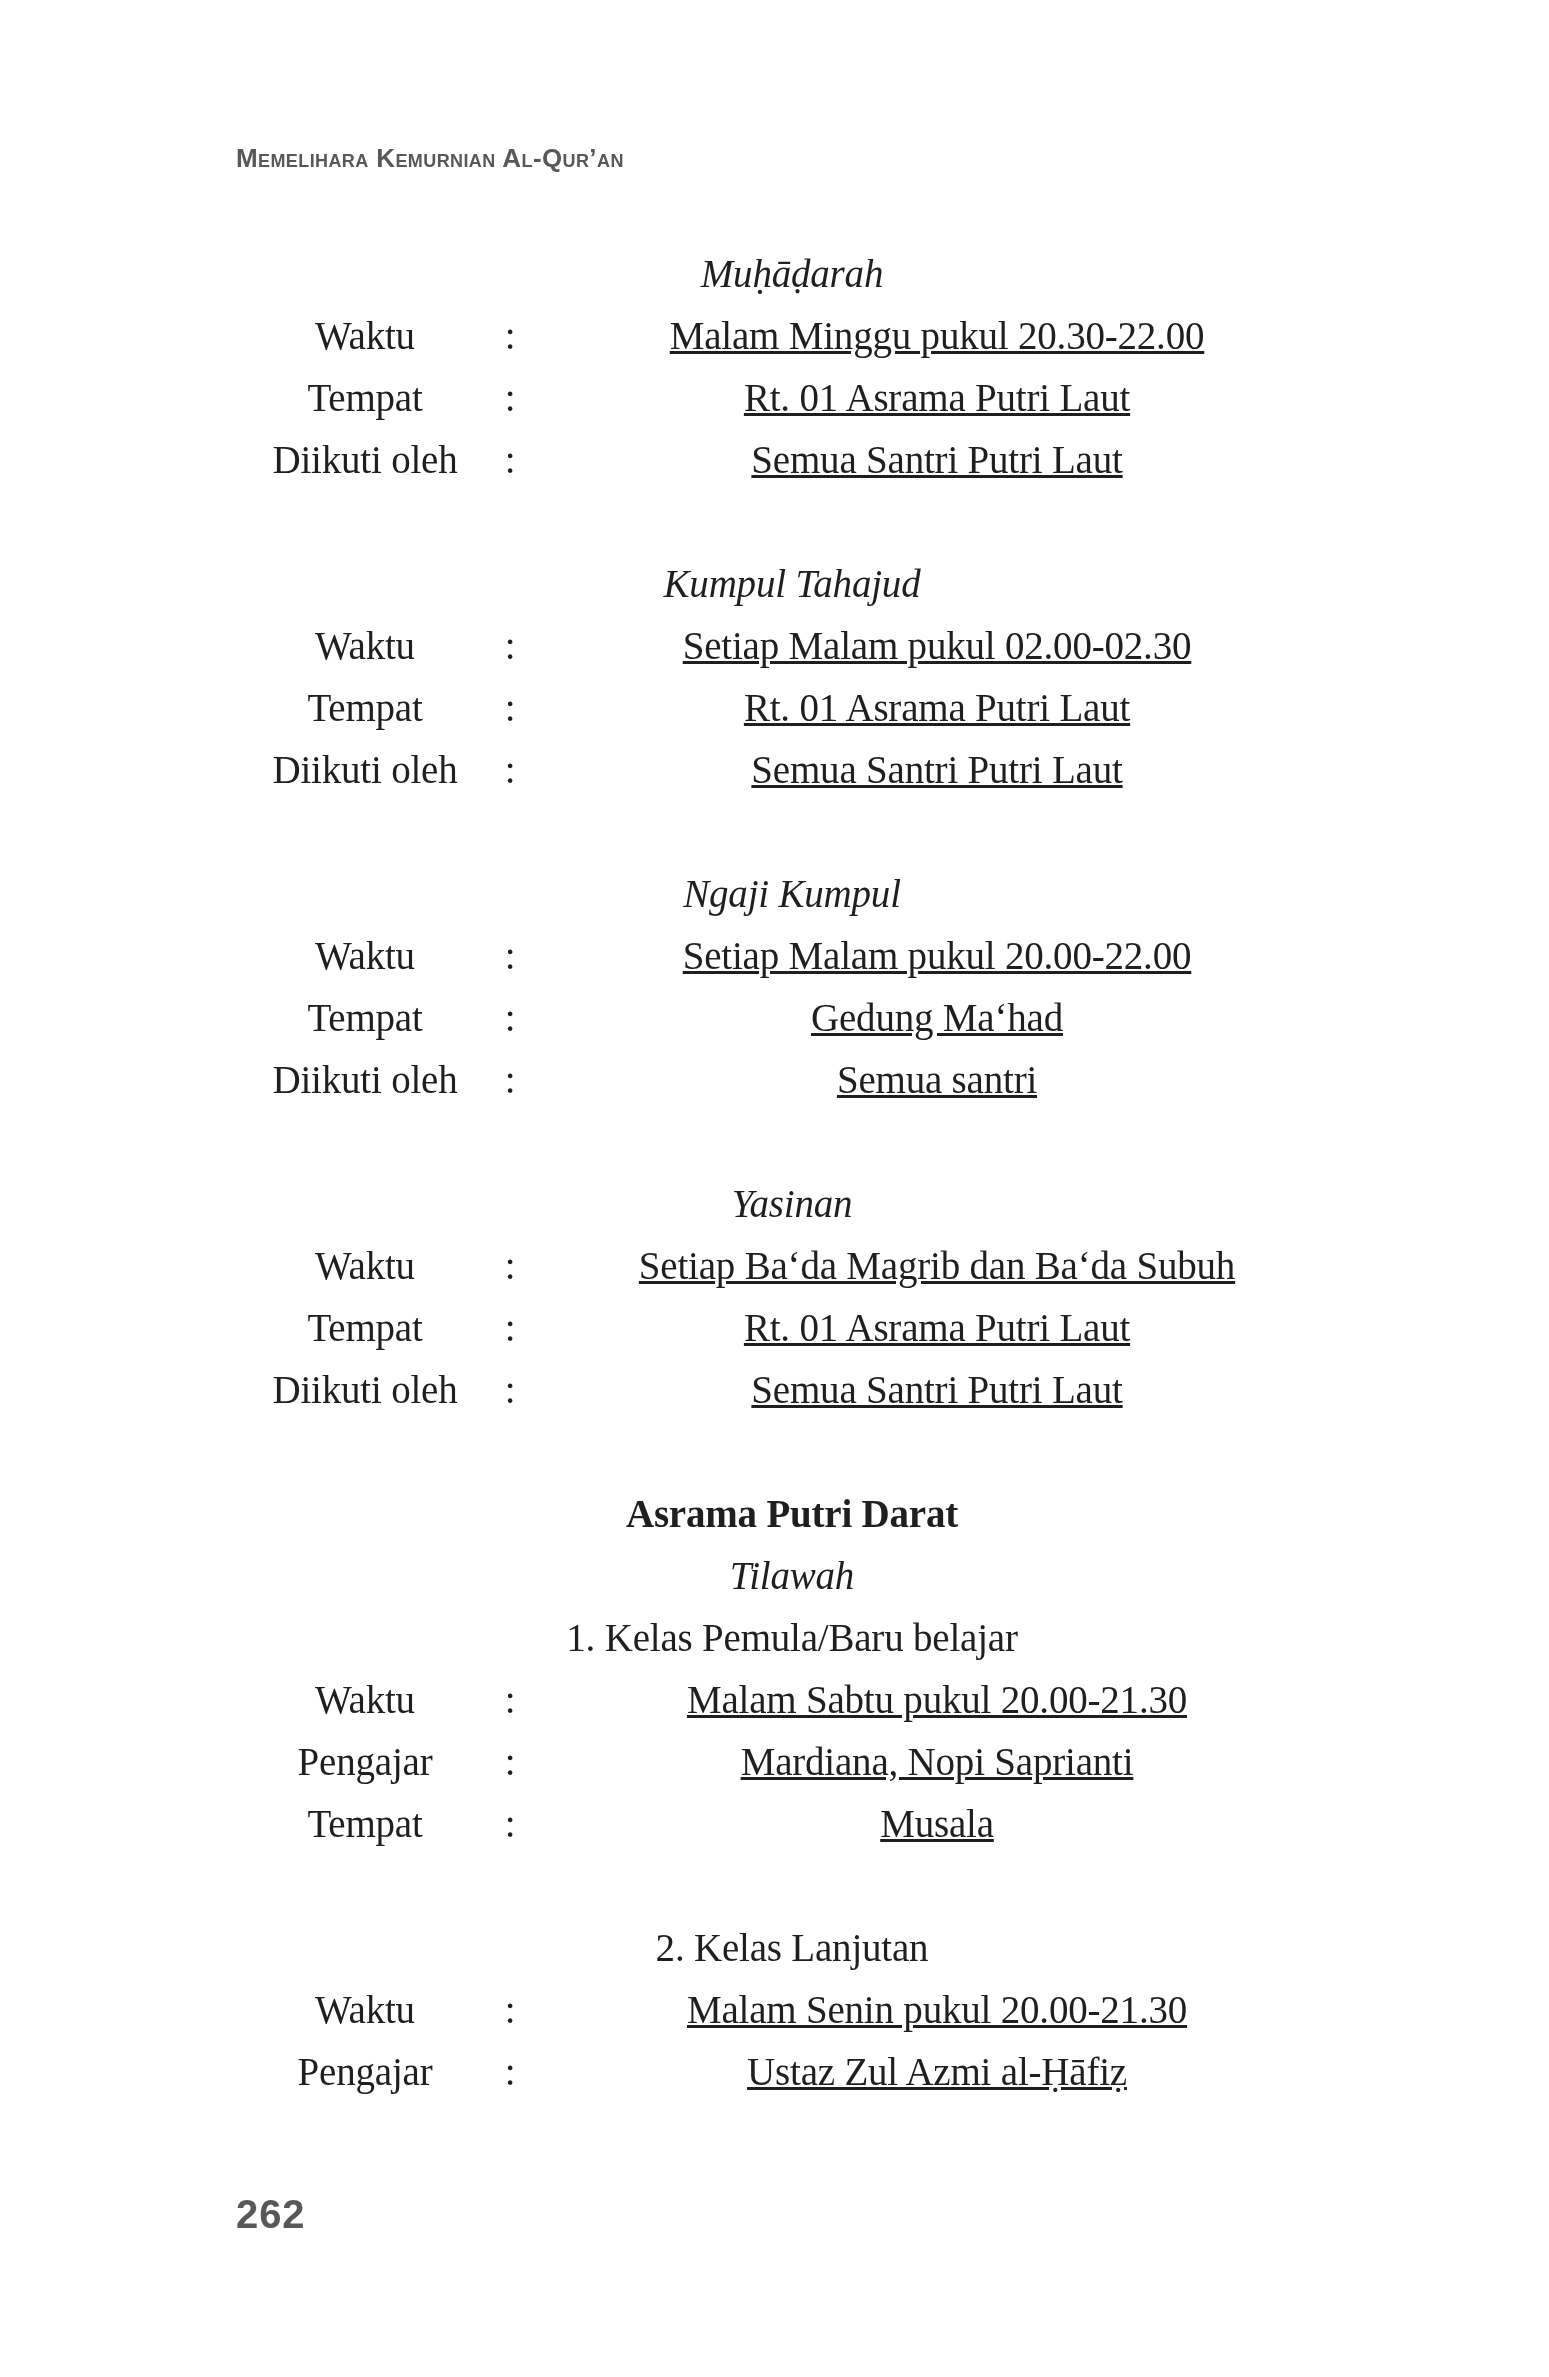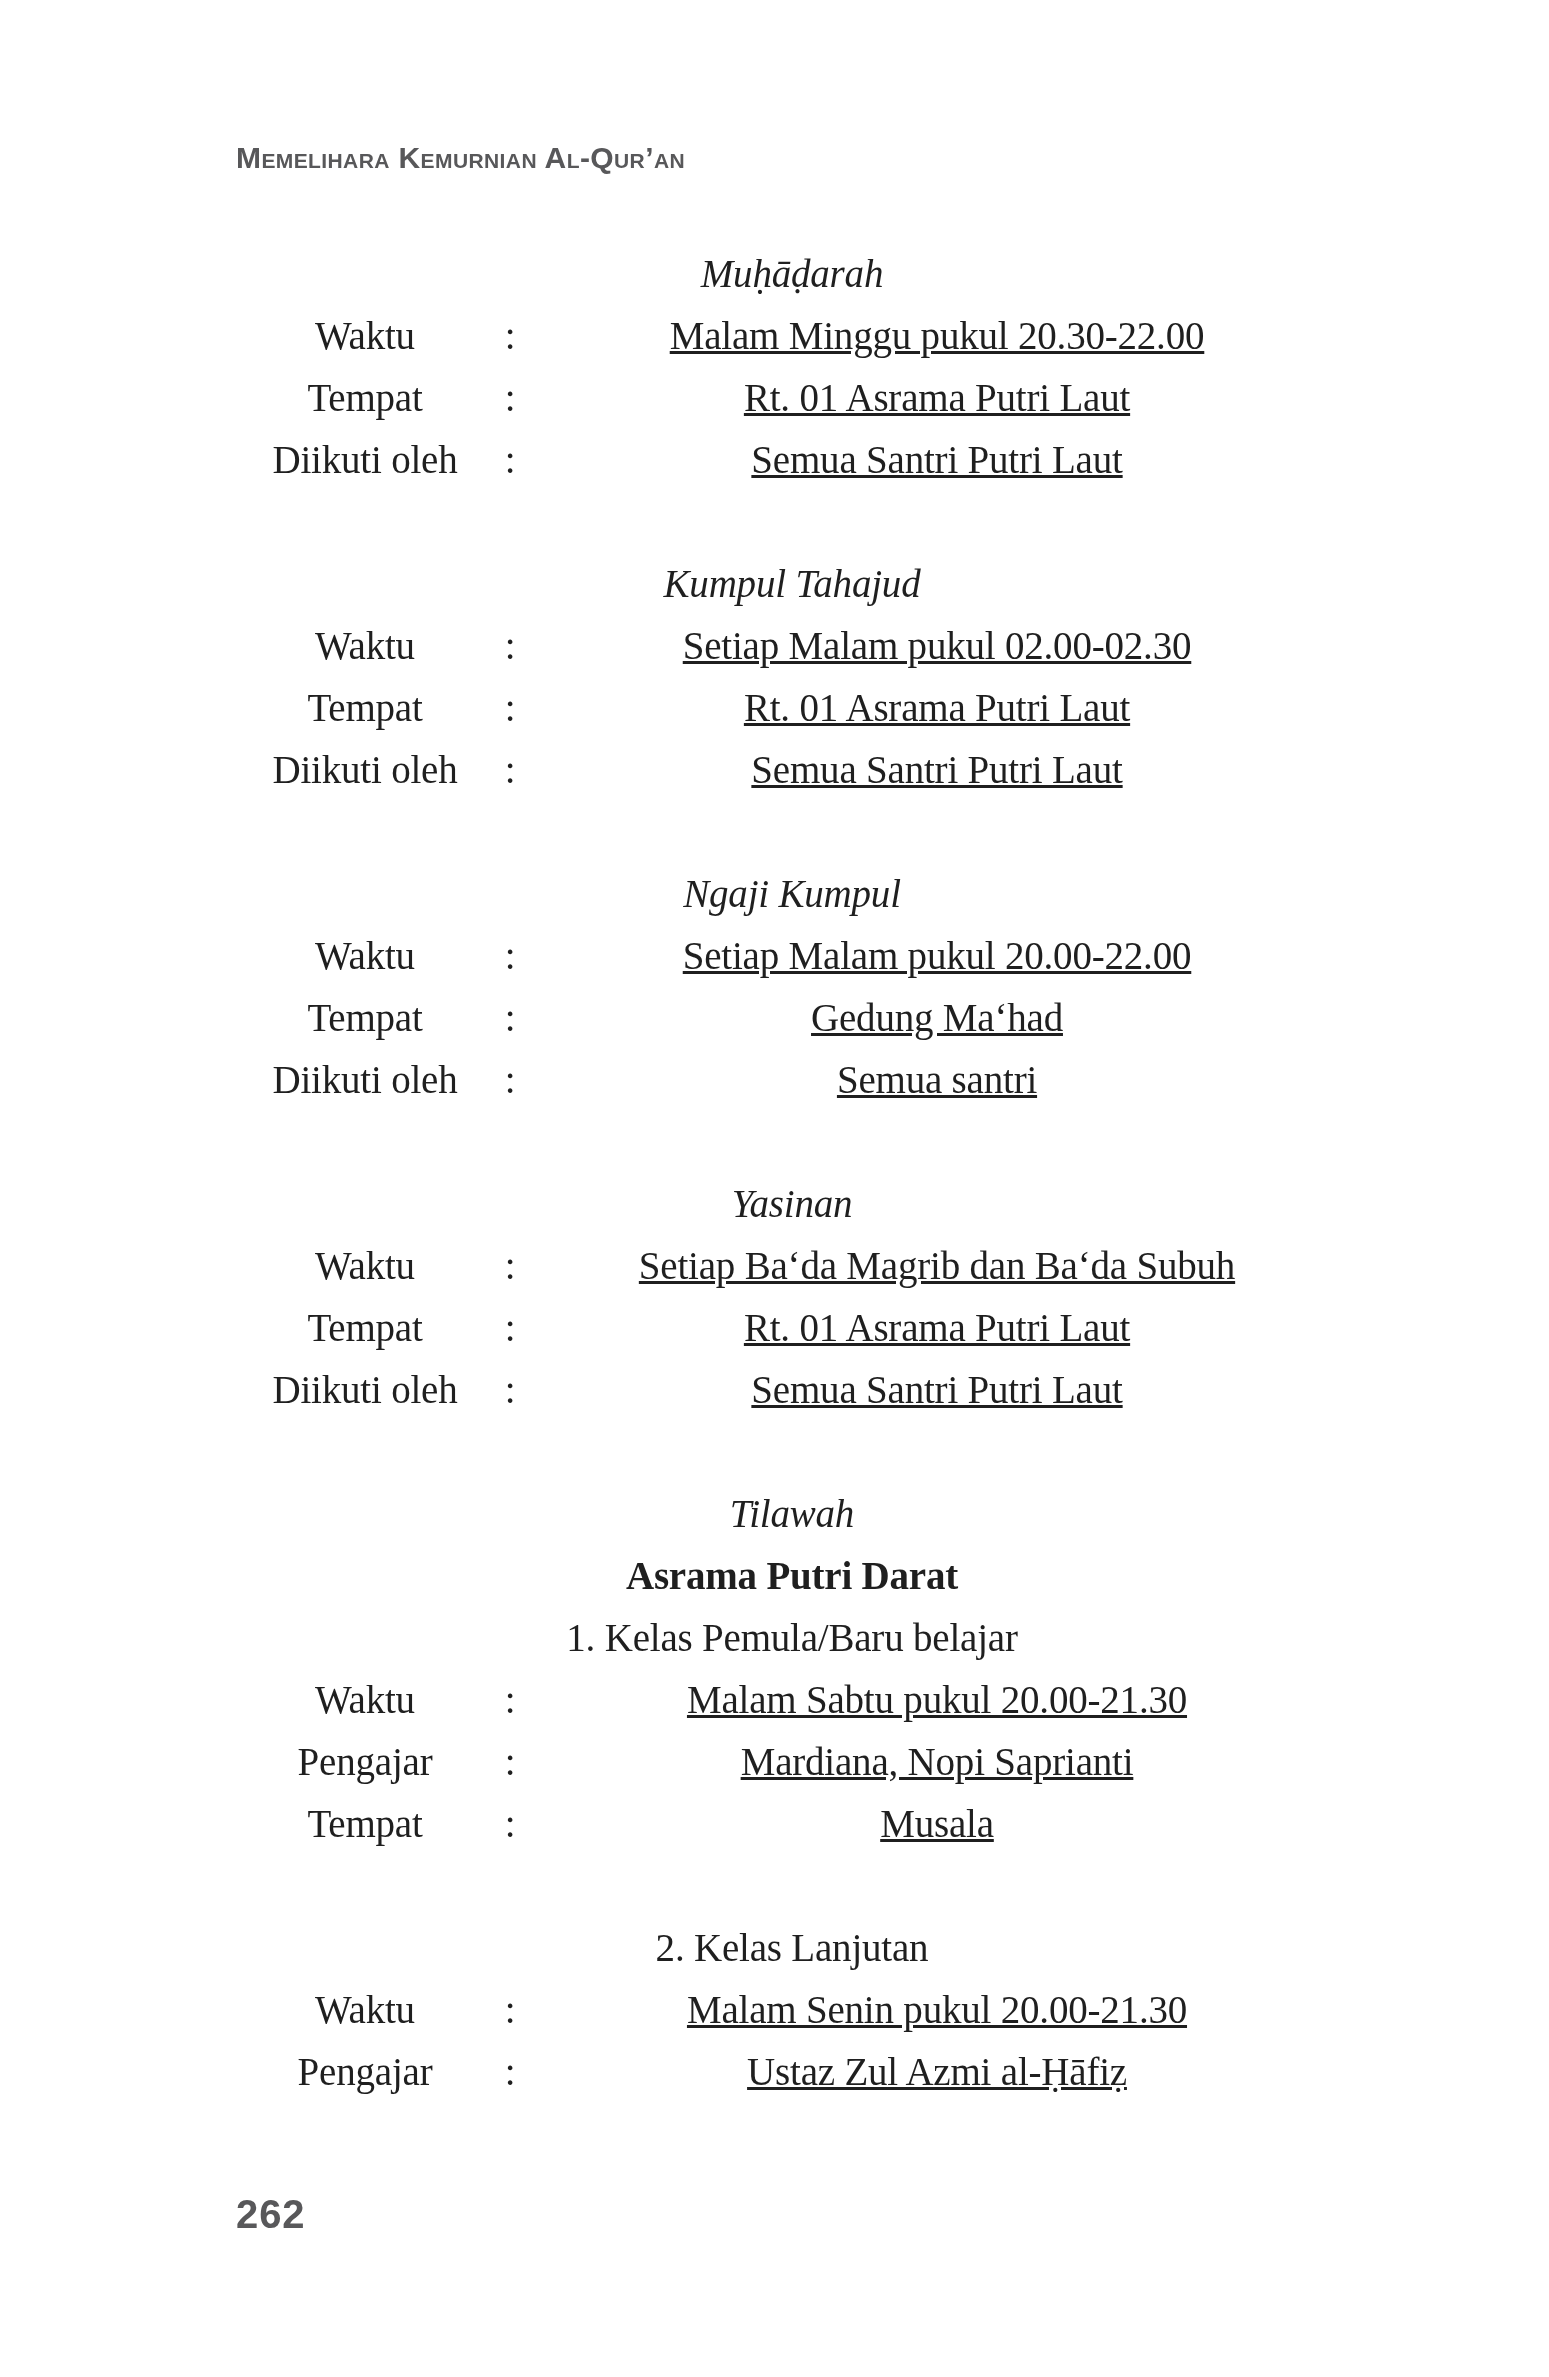--- a/index.html
+++ b/index.html
@@ -18,21 +18,21 @@
     font-size: 39px;
     line-height: 62px;
     color: #1f1f1f;
     letter-spacing: -0.2px;
     overflow: hidden;
   }
   .doc-header {
     font-family: "Liberation Sans", "DejaVu Sans", sans-serif;
     font-variant: small-caps;
     font-weight: bold;
-    font-size: 30px;
+    font-size: 26px;
     line-height: 62px;
     letter-spacing: 0.4px;
     color: #58585a;
     margin-bottom: 54px;
   }
   .section { margin-bottom: 62px; text-align: center; }
   .section:last-of-type { margin-bottom: 0; }
   .line { line-height: 62px; white-space: nowrap; }
   .heading-italic { font-style: italic; }
   .heading-bold { font-weight: bold; }
@@ -129,22 +129,22 @@
         <span class="value">Rt. 01 Asrama Putri Laut</span>
     </div>
     <div class="line row">
       <span class="label">Diikuti oleh</span>
         <span class="sep">:</span>
         <span class="value">Semua Santri Putri Laut</span>
     </div>
   </div>
 
   <div class="section">
+    <div class="line heading-bold">Asrama Putri Darat</div>
     <div class="line heading-italic">Tilawah</div>
-    <div class="line heading-bold">Asrama Putri Darat</div>
     <div class="line">1. Kelas Pemula/Baru belajar</div>
     <div class="line row">
       <span class="label">Waktu</span>
         <span class="sep">:</span>
         <span class="value">Malam Sabtu pukul 20.00-21.30</span>
     </div>
     <div class="line row">
       <span class="label">Pengajar</span>
         <span class="sep">:</span>
         <span class="value">Mardiana, Nopi Saprianti</span>

